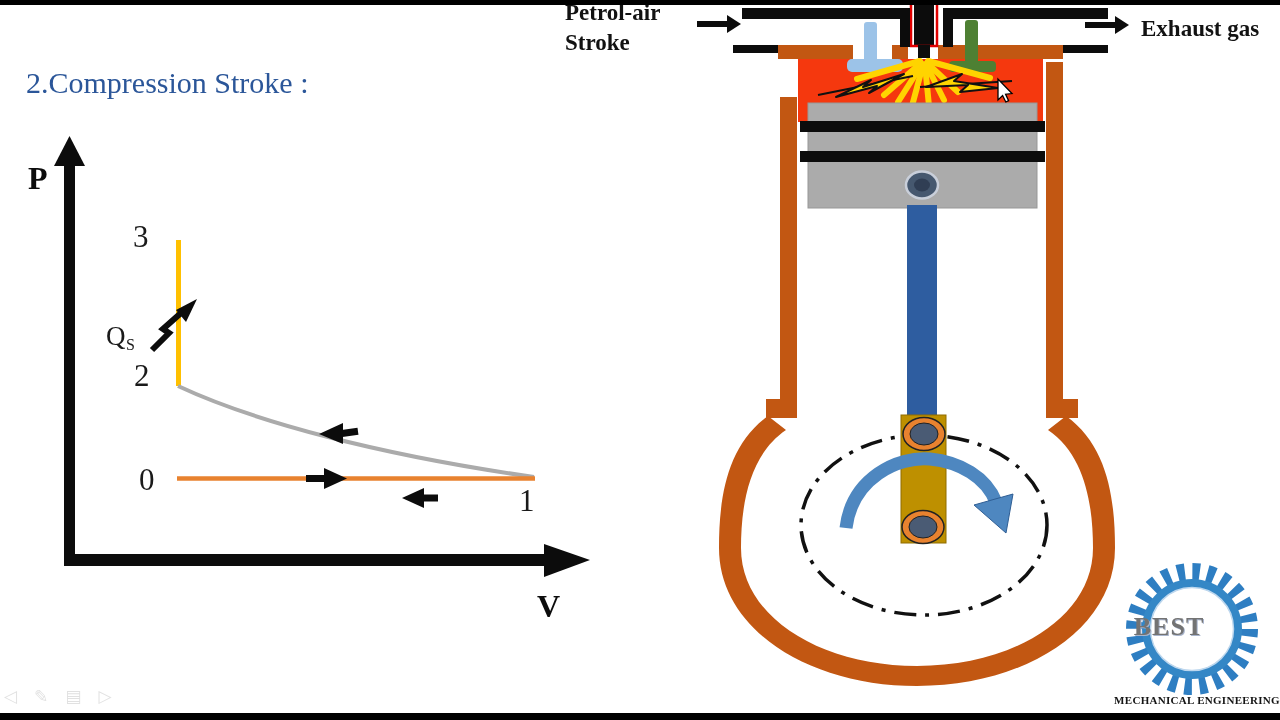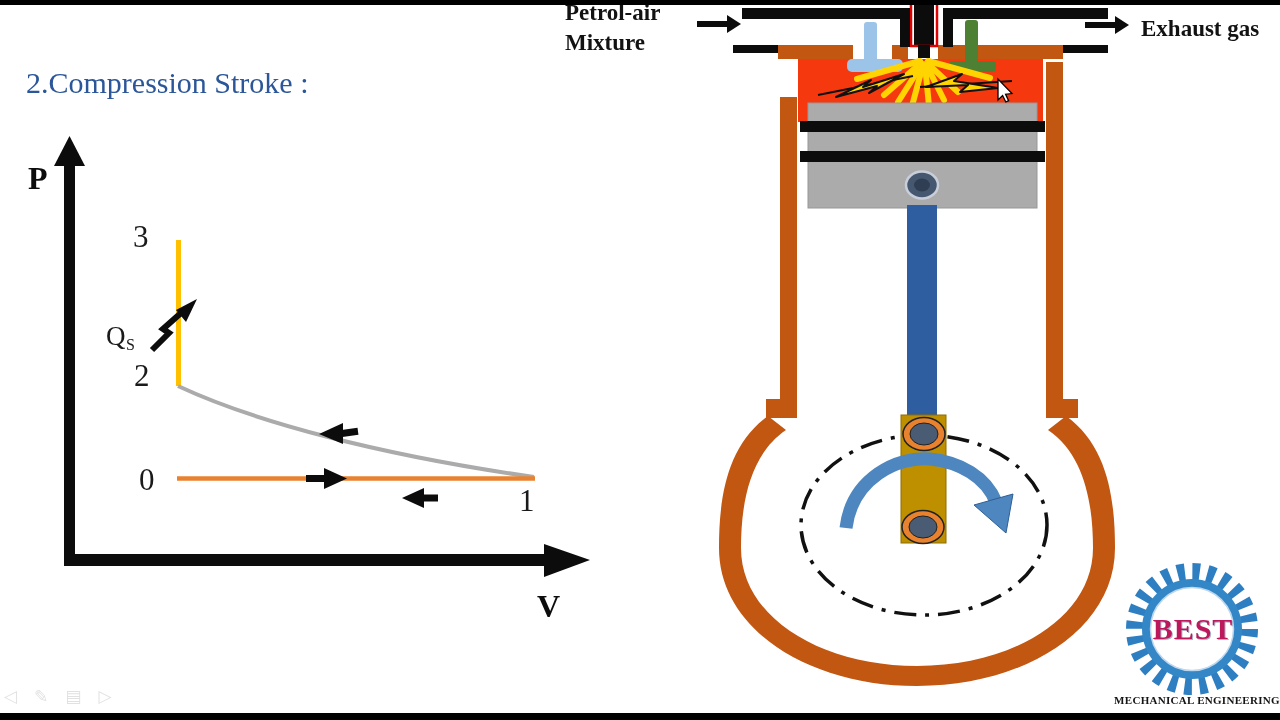--- a/index.html
+++ b/index.html
@@ -6,22 +6,22 @@
   #stage{position:relative;width:1280px;height:720px;overflow:hidden;background:#fff;
          font-family:"Liberation Serif","DejaVu Serif",serif;}
   #scene{position:absolute;left:0;top:0;}
   .bar{position:absolute;left:0;width:1280px;background:#000;}
   #bar-top{top:0;height:5px;}
   #bar-bottom{top:713px;height:7px;}
   #slide-title{position:absolute;left:26px;top:66px;font-size:30px;font-weight:normal;color:#2B5699;white-space:pre;}
   .pipe-label{position:absolute;font-size:23px;font-weight:bold;color:#121212;line-height:30px;white-space:nowrap;}
   #intake-label{left:565px;top:-2px;}
   #exhaust-label{left:1141px;top:14px;}
-  #logo-best{position:absolute;left:1150px;top:612px;width:86px;text-align:center;
-             font-size:30px;font-weight:bold;color:#be185d;letter-spacing:1px;
+  #logo-best{position:absolute;left:1126px;top:612px;width:86px;text-align:center;
+             font-size:26px;font-weight:bold;color:#737373;letter-spacing:1px;
              text-shadow:1px 1px 0 #a8b4cc;}
   #logo-caption{position:absolute;left:1112px;top:694px;width:170px;text-align:center;
                 font-size:11px;font-weight:bold;color:#151515;letter-spacing:0.3px;white-space:nowrap;}
   #presenter-toolbar{position:absolute;left:4px;top:686px;display:flex;gap:17px;
                      font-family:"DejaVu Sans",sans-serif;font-size:17px;color:#c9c9c9;opacity:0.55;}
   #presenter-toolbar span{cursor:default;}
   
   .ink{fill:#0c0c0c;}
   .orange-body{fill:#C25712;}
   .chamber{fill:#F5380E;}
@@ -189,21 +189,21 @@
       <circle cx="1192" cy="629" r="57" fill="none" stroke="#2E7EC2" stroke-width="18" stroke-dasharray="7.4 7.52"></circle>
       <circle cx="1192" cy="629" r="50" fill="#3487C6"></circle>
       <circle cx="1192" cy="629" r="41.5" fill="#ffffff" stroke="#BDD7EE" stroke-width="1.5"></circle>
     </g>
   </svg>
 
   <div id="slide-title">2.Compression Stroke :</div>
 
   <div id="intake-label" class="pipe-label">
     <div>Petrol-air</div>
-    <div>Mixture</div>
+    <div>Stroke</div>
   </div>
   <div id="exhaust-label" class="pipe-label">Exhaust gas</div>
 
   <div id="logo-best">BEST</div>
   <div id="logo-caption">MECHANICAL ENGINEERING</div>
 
   <div id="presenter-toolbar">
     <span>◁</span>
     <span>✎</span>
     <span>▤</span>

